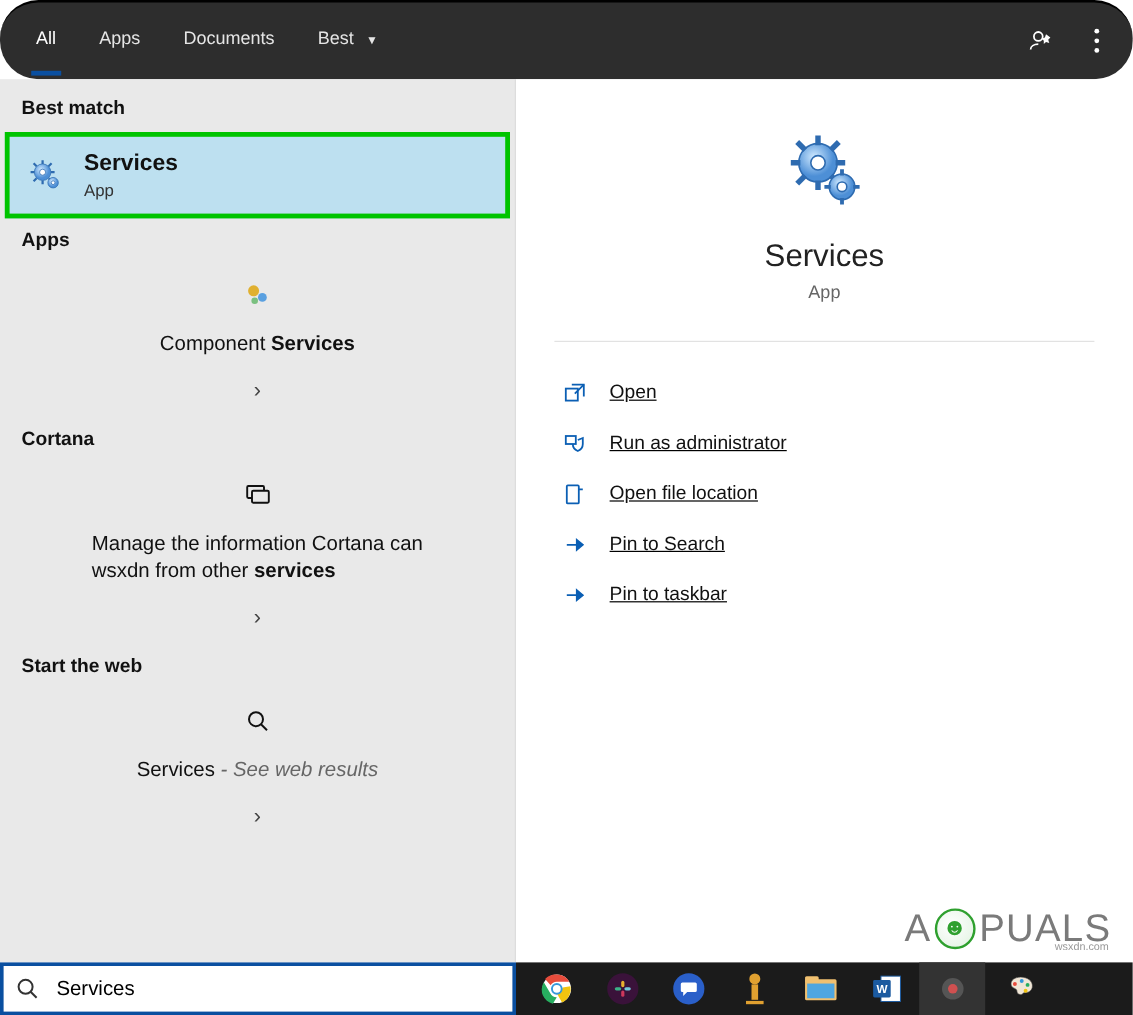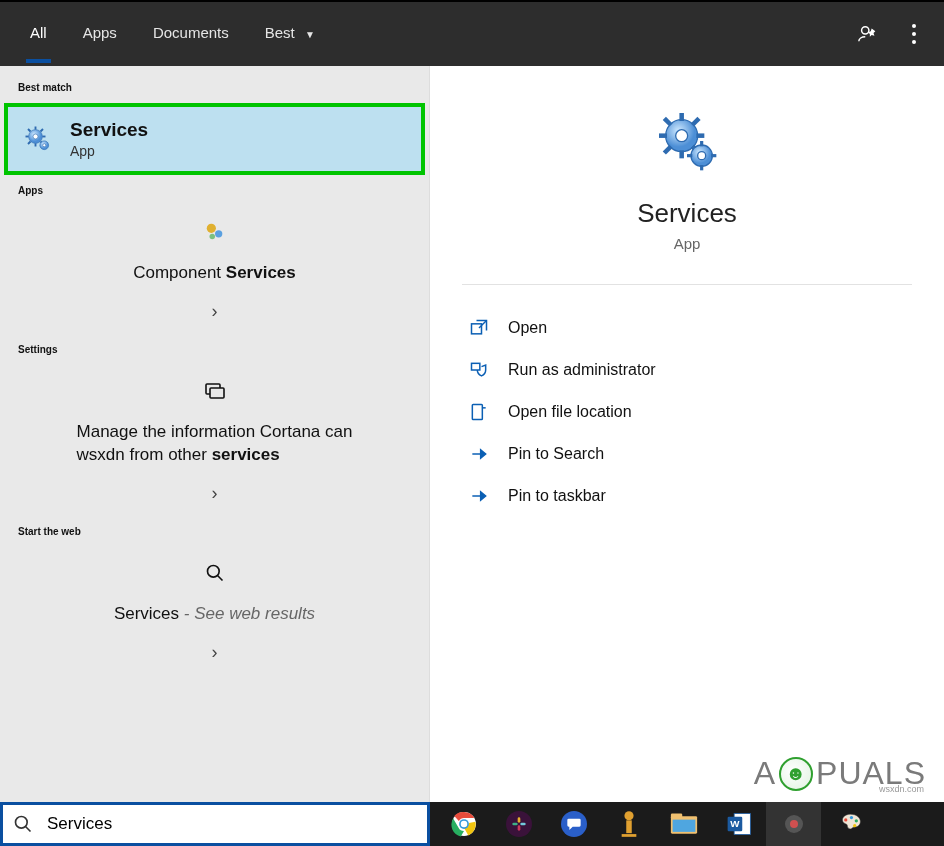--- a/index.html
+++ b/index.html
@@ -3,20 +3,21 @@
 <meta charset="utf-8">
 <style>
   * { box-sizing: border-box; margin: 0; padding: 0; font-family: "Segoe UI", Arial, sans-serif; }
   body { width: 944px; height: 846px; overflow: hidden; background: #fff; position: relative; }
 
   
   .topbar {
     height: 66px; background: #2d2d2d; color: #fff;
     display: flex; align-items: center; padding: 0 12px;
     border-top: 2px solid #000;
+    border-radius: 32px;
   }
   .topbar .tab {
     padding: 0 18px; height: 66px; line-height: 64px;
     font-size: 15px; color: #e5e5e5; cursor: pointer;
     position: relative;
   }
   .topbar .tab.active { color: #fff; }
   .topbar .tab.active::after {
     content: ""; position: absolute; left: 14px; right: 14px; bottom: 4px;
     height: 4px; background: #0a4fa0;
@@ -31,21 +32,21 @@
   
   .columns { display:flex; height: calc(846px - 66px - 44px); }
   .left-col {
     width: 430px; background:#e9e9e9;
     padding-top:6px; display:flex; flex-direction:column;
     border-right:1px solid #ddd;
   }
   .right-col { flex:1; background:#fff; position:relative; }
 
   .section-header {
-    font-size:10px; font-weight:600; color:#111;
+    font-size:16px; font-weight:600; color:#111;
     padding:10px 18px 10px 18px;
   }
 
   
   .bestmatch {
     margin: 0 4px;
     display:flex; align-items:center; gap:16px;
     background:#bde0f0;
     border:4px solid #00c400;
     padding:12px 14px;
@@ -75,21 +76,21 @@
     display:flex; flex-direction:column; align-items:center;
     padding:40px 32px 0 32px;
   }
   .preview .big-icon {
     width:70px; height:70px; margin-bottom:22px;
     display:flex;align-items:center;justify-content:center;
   }
   .preview .p-title { font-size:26px; color:#222; font-weight:400; margin-bottom:6px;}
   .preview .p-sub   { font-size:15px; color:#666; margin-bottom:32px;}
   .divider { width:100%; height:1px; background:#e2e2e2; margin-bottom:22px;}
-  .action-list { width:100%; }
+  .action-list { width:100%;text-decoration:underline; }
   .action {
     display:flex; align-items:center; gap:18px;
     padding:10px 6px; cursor:pointer; font-size:16px; color:#111;
   }
   .action .a-icon { width:22px; height:22px; display:flex;align-items:center;justify-content:center; color:#0b5fb4;}
 
   
   .watermark {
     position:absolute; right:18px; bottom:10px;
     font-size:32px; font-weight:400; color:#7a7a7a; letter-spacing:1px;
@@ -203,21 +204,21 @@
             <circle cx="16" cy="14" r="4" fill="#5aa0e0"></circle>
             <circle cx="9" cy="17" r="3" fill="#7ac080"></circle>
           </svg>
       </div>
       <div class="r-text">
         <span>Component </span><span class="bold">Services</span>
       </div>
       <div class="chev">›</div>
     </div>
 
-    <div class="section-header">Settings</div>
+    <div class="section-header">Cortana</div>
 
     <div class="row">
       <div class="r-icon">
         <svg width="24" height="24" viewBox="0 0 24 24" fill="none" stroke="#111" stroke-width="1.6">
           <rect x="3" y="5" width="14" height="10" rx="1"></rect>
             <rect x="7" y="9" width="14" height="10" rx="1" fill="#e9e9e9"></rect>
         </svg>
       </div>
       <div class="r-text">
         <span>Manage the information Cortana can</span><br>

